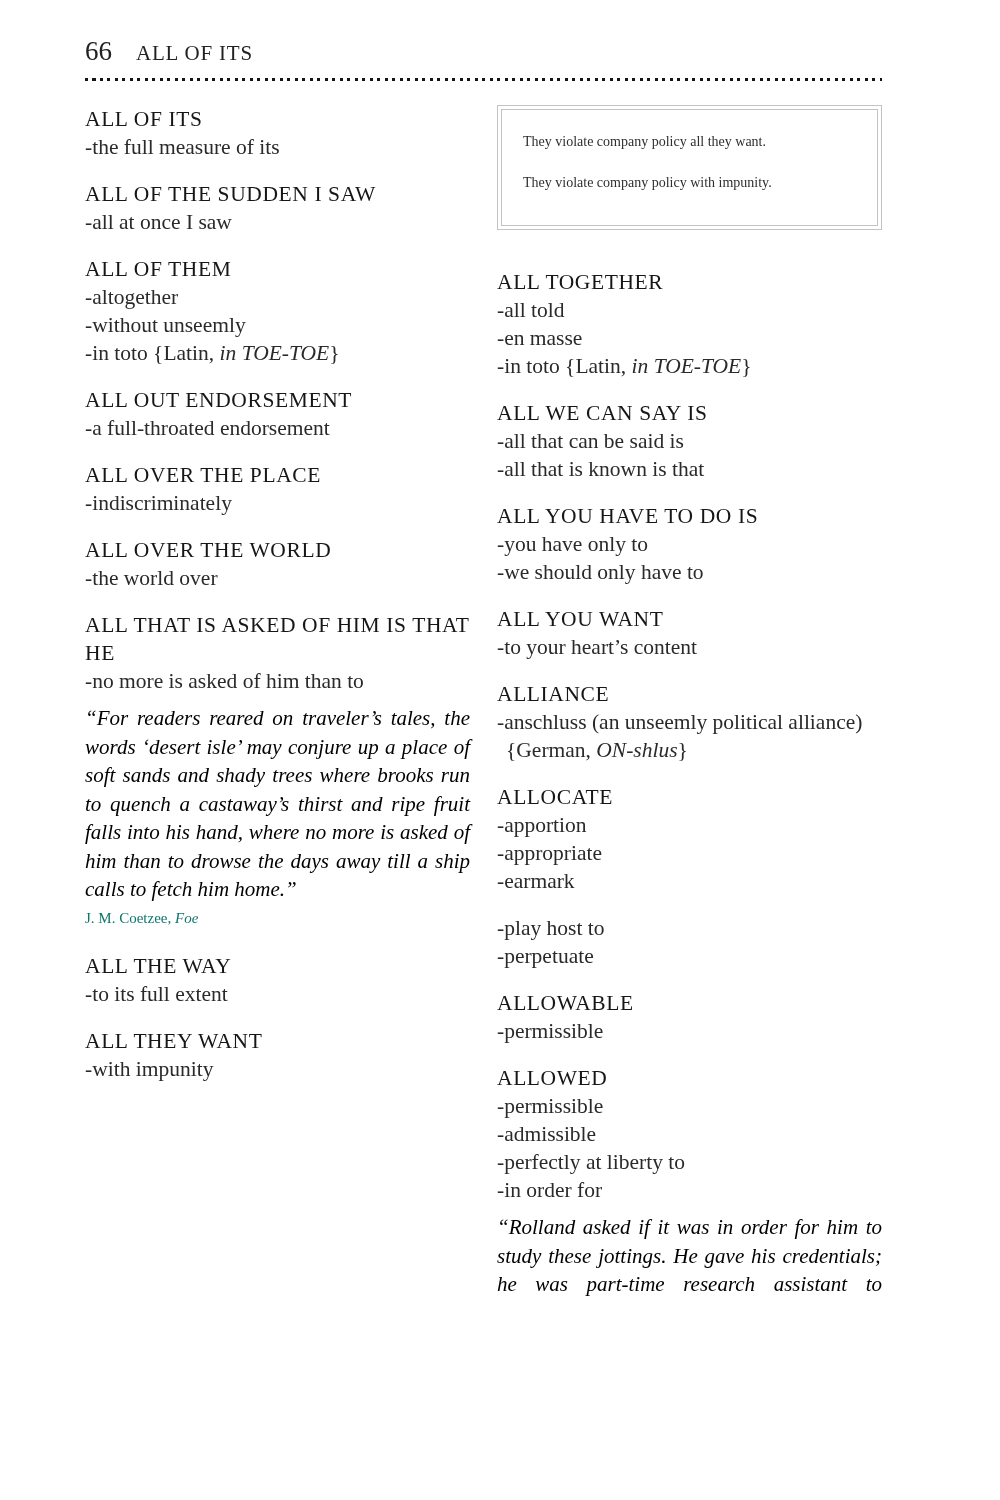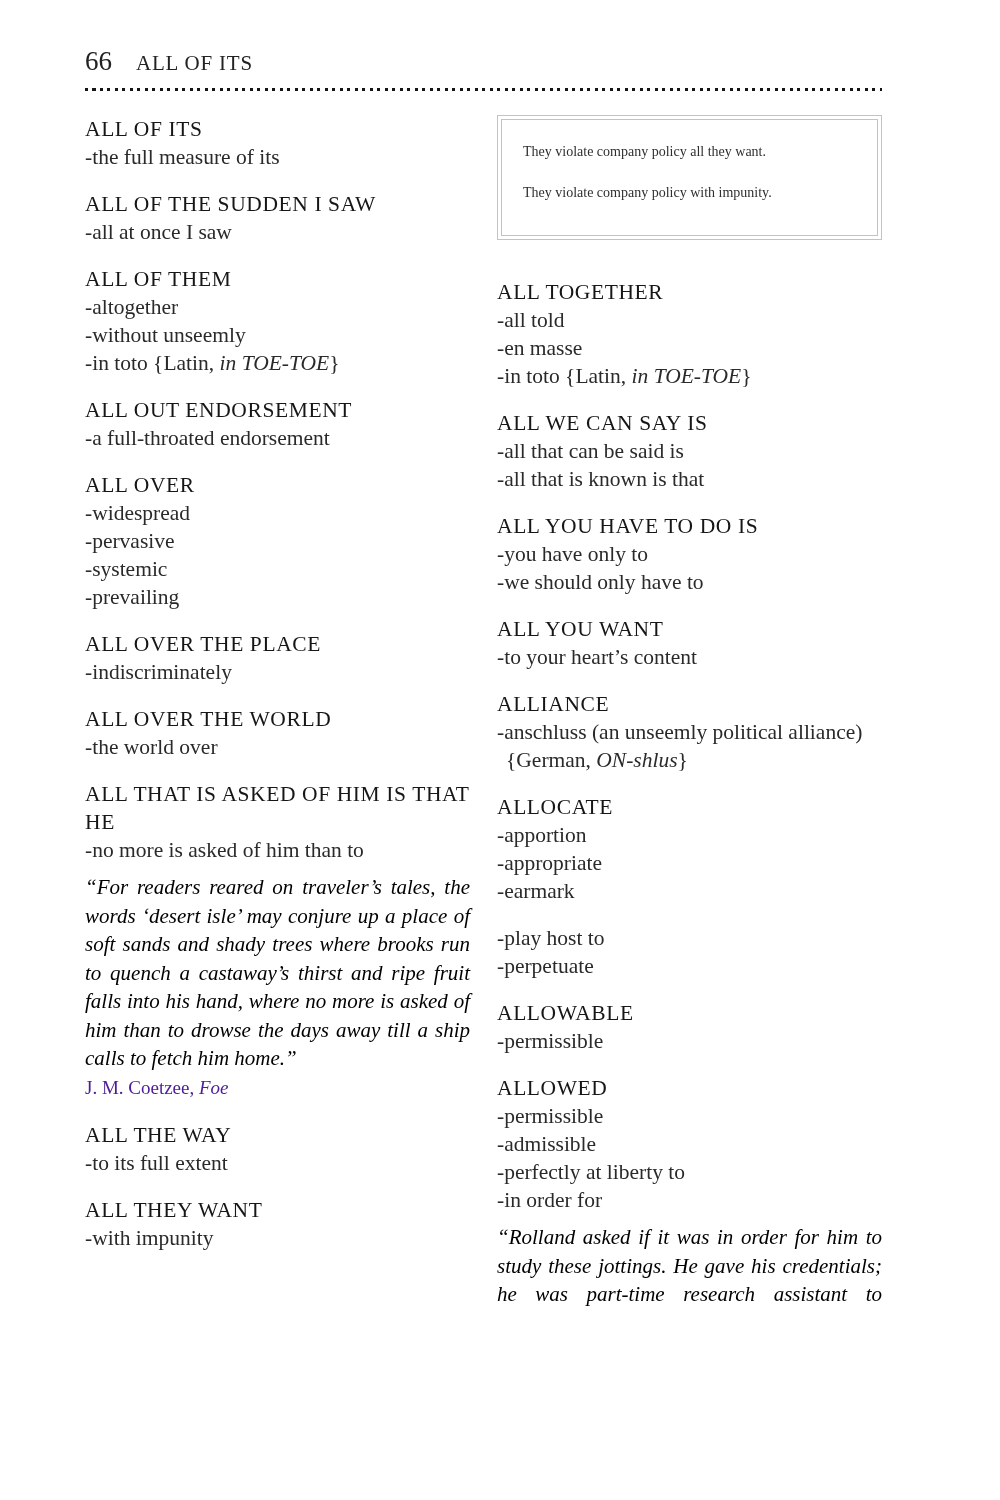--- a/index.html
+++ b/index.html
@@ -9,21 +9,21 @@
     background: #ffffff;
     font-family: "Liberation Serif", serif;
     color: #1f1f1f;
     overflow: hidden;
     -webkit-font-smoothing: antialiased;
   }
   .page {
     box-sizing: border-box;
     width: 1000px;
     height: 1056px;
-    padding: 46px 118px 40px 85px;
+    padding: 36px 118px 40px 85px;
   }
   
   .running-header {
     display: flex;
     align-items: baseline;
     gap: 24px;
   }
   .page-number {
     font-size: 27px;
     color: #222;
@@ -63,23 +63,23 @@
   .quote {
     margin-top: 9px;
     font-size: 21px;
     line-height: 28.5px;
     font-style: italic;
     color: #000000;
     text-align: justify;
   }
   .quote.runover { text-align-last: justify; }
   .attribution {
-    font-size: 19px;
+    font-size: 15px;
     line-height: 29px;
-    color: #4c1d95;
+    color: #0f766e;
   }
   
   .example-box {
     border: 1px solid #c3c3c3;
     padding: 3px;
     margin-bottom: 38px;
   }
   .example-box-inner {
     border: 1px solid #c3c3c3;
     padding: 17px 18px 19px 21px;
@@ -117,27 +117,20 @@
         </section>
         <section class="entry">
           <div class="headword">ALL OF THEM</div>
           <div class="definition"><span>-altogether</span></div>
           <div class="definition"><span>-without unseemly</span></div>
           <div class="definition"><span>-in toto {Latin, </span><span class="it">in TOE-TOE</span><span>}</span></div>
         </section>
         <section class="entry">
           <div class="headword">ALL OUT ENDORSEMENT</div>
           <div class="definition"><span>-a full-throated endorsement</span></div>
-        </section>
-        <section class="entry">
-          <div class="headword">ALL OVER</div>
-          <div class="definition"><span>-widespread</span></div>
-          <div class="definition"><span>-pervasive</span></div>
-          <div class="definition"><span>-systemic</span></div>
-          <div class="definition"><span>-prevailing</span></div>
         </section>
         <section class="entry">
           <div class="headword">ALL OVER THE PLACE</div>
           <div class="definition"><span>-indiscriminately</span></div>
         </section>
         <section class="entry">
           <div class="headword">ALL OVER THE WORLD</div>
           <div class="definition"><span>-the world over</span></div>
         </section>
         <section class="entry">

